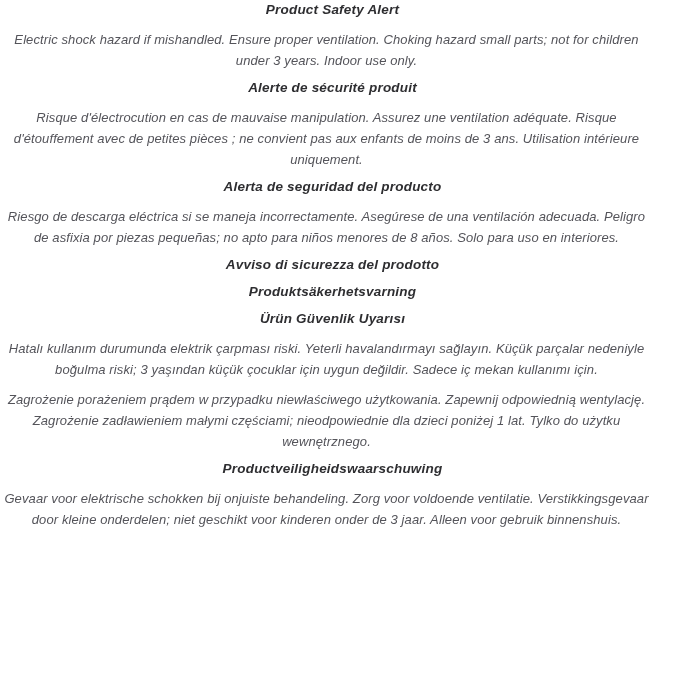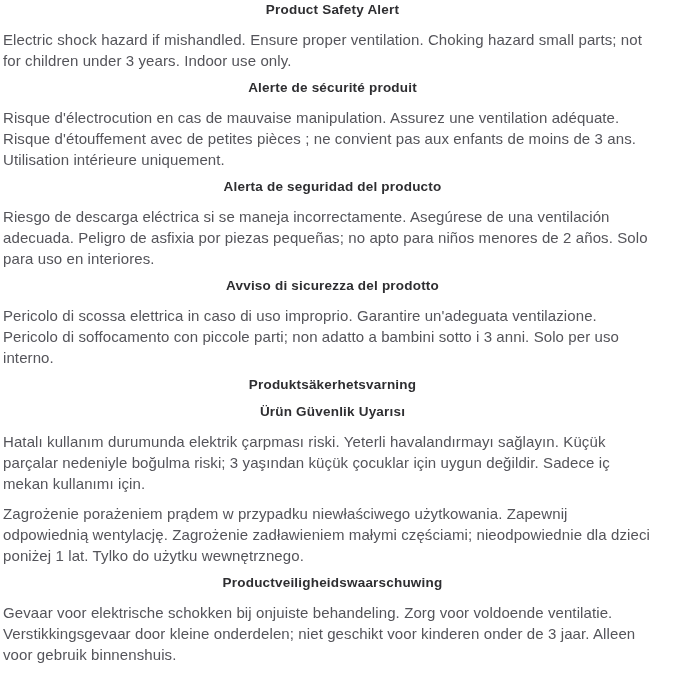--- a/index.html
+++ b/index.html
@@ -11,39 +11,41 @@
     height: 688px;
     overflow: hidden;
     background: var(--page-bg, #ffffff);
     font-family: "Liberation Sans", "DejaVu Sans", sans-serif;
   }
   .page {
     box-sizing: border-box;
     width: 679px;
     height: 688px;
     padding: 2px 17px 0 3px;
+    font-style: italic;
   }
   .lang-block {
     margin: 0;
   }
   .heading {
     margin: 0 0 11px 0;
     font-size: 13.5px;
     line-height: 16px;
     font-weight: 700;
     letter-spacing: 0.2px;
     text-align: center;
     color: var(--heading-color, #2e2e31);
   }
   .body-text {
     margin: 0 12px 9px 0;
-    font-size: 15px;
+    font-size: 13px;
     line-height: 21px;
     font-weight: 400;
     letter-spacing: 0.1px;
+    text-align: center;
     color: var(--body-color, #54545a);
   }
 </style>
 </head>
 <body>
 
 <main class="page">
   <div id="sections">
   <section class="lang-block" lang="en">
     <h2 class="heading">Product Safety Alert</h2>
@@ -51,26 +53,25 @@
   </section>
 
 
   <section class="lang-block" lang="fr">
     <h2 class="heading">Alerte de sécurité produit</h2>
     <p class="body-text">Risque d'électrocution en cas de mauvaise manipulation. Assurez une ventilation adéquate. Risque d'étouffement avec de petites pièces ; ne convient pas aux enfants de moins de 3 ans. Utilisation intérieure uniquement.</p>
   </section>
 
   <section class="lang-block" lang="es">
     <h2 class="heading">Alerta de seguridad del producto</h2>
-    <p class="body-text">Riesgo de descarga eléctrica si se maneja incorrectamente. Asegúrese de una ventilación adecuada. Peligro de asfixia por piezas pequeñas; no apto para niños menores de 2 años. Solo para uso en interiores.</p>
+    <p class="body-text">Riesgo de descarga eléctrica si se maneja incorrectamente. Asegúrese de una ventilación adecuada. Peligro de asfixia por piezas pequeñas; no apto para niños menores de 8 años. Solo para uso en interiores.</p>
   </section>
 
   <section class="lang-block" lang="it">
     <h2 class="heading">Avviso di sicurezza del prodotto</h2>
-    <p class="body-text">Pericolo di scossa elettrica in caso di uso improprio. Garantire un'adeguata ventilazione. Pericolo di soffocamento con piccole parti; non adatto a bambini sotto i 3 anni. Solo per uso interno.</p>
   </section>
 
   <section class="lang-block" lang="sv">
     <h2 class="heading">Produktsäkerhetsvarning</h2>
   </section>
 
   <section class="lang-block" lang="tr">
     <h2 class="heading">Ürün Güvenlik Uyarısı</h2>
     <p class="body-text">Hatalı kullanım durumunda elektrik çarpması riski. Yeterli havalandırmayı sağlayın. Küçük parçalar nedeniyle boğulma riski; 3 yaşından küçük çocuklar için uygun değildir. Sadece iç mekan kullanımı için.</p>
   </section>

